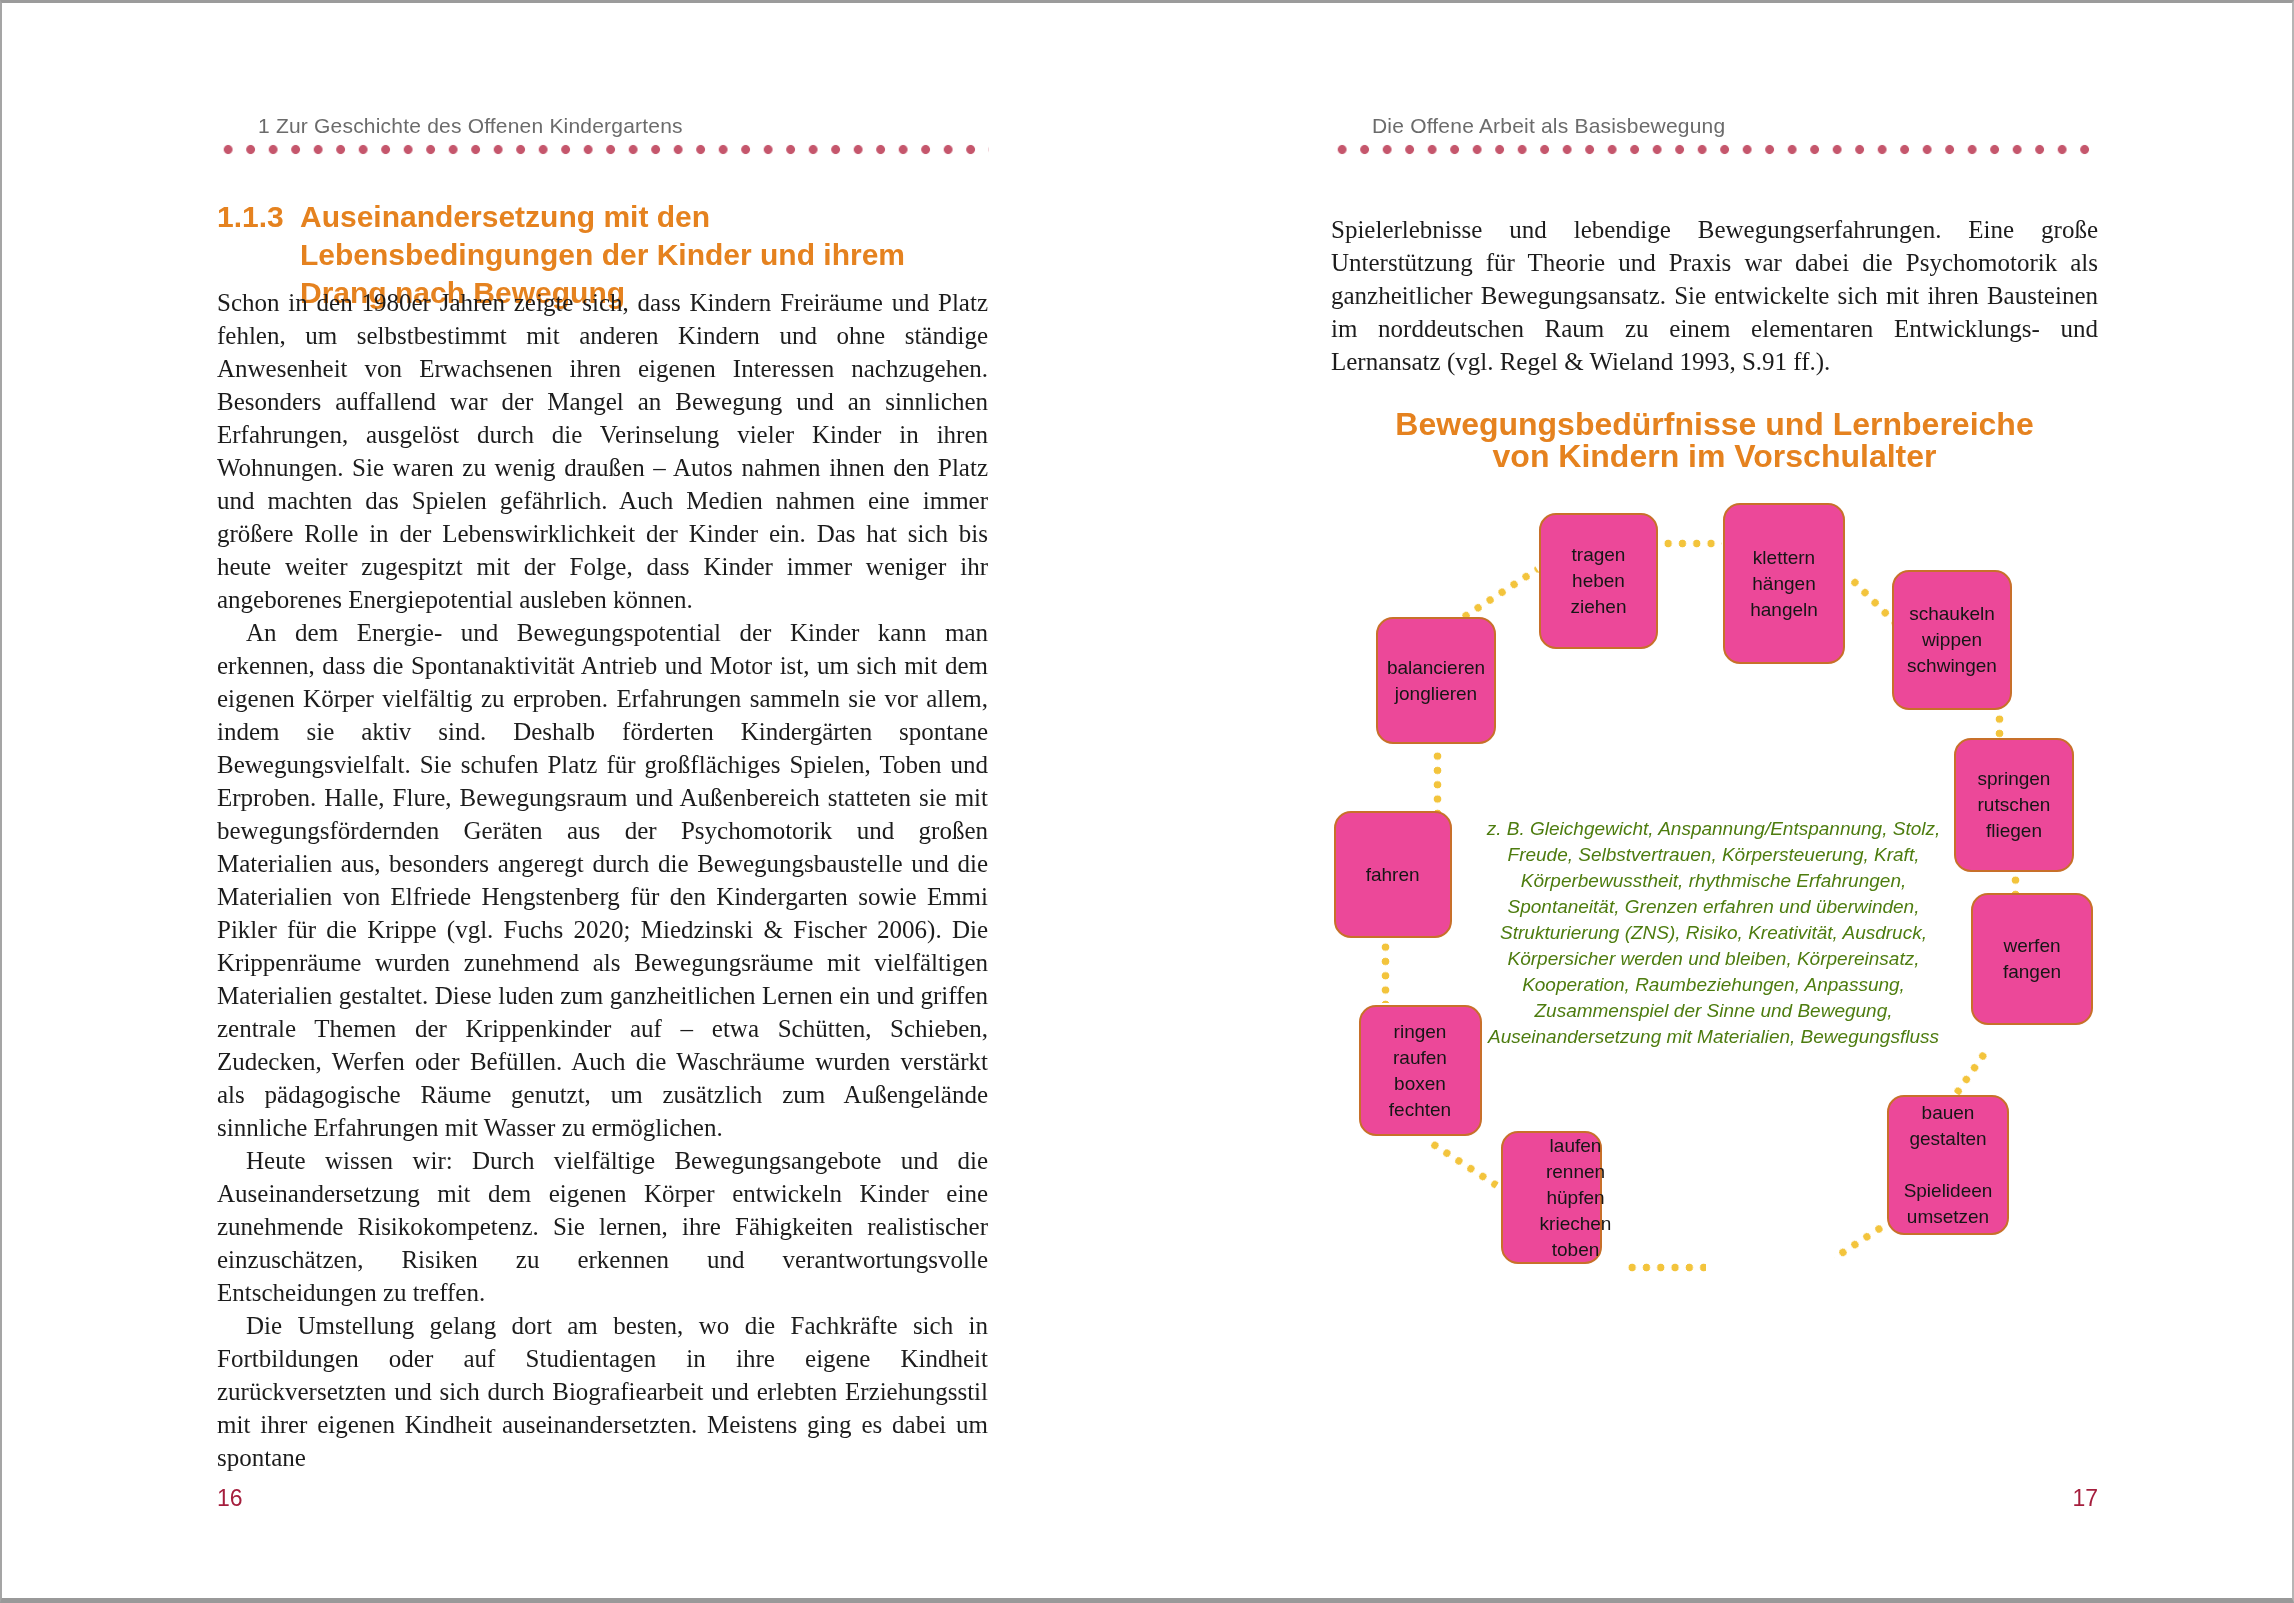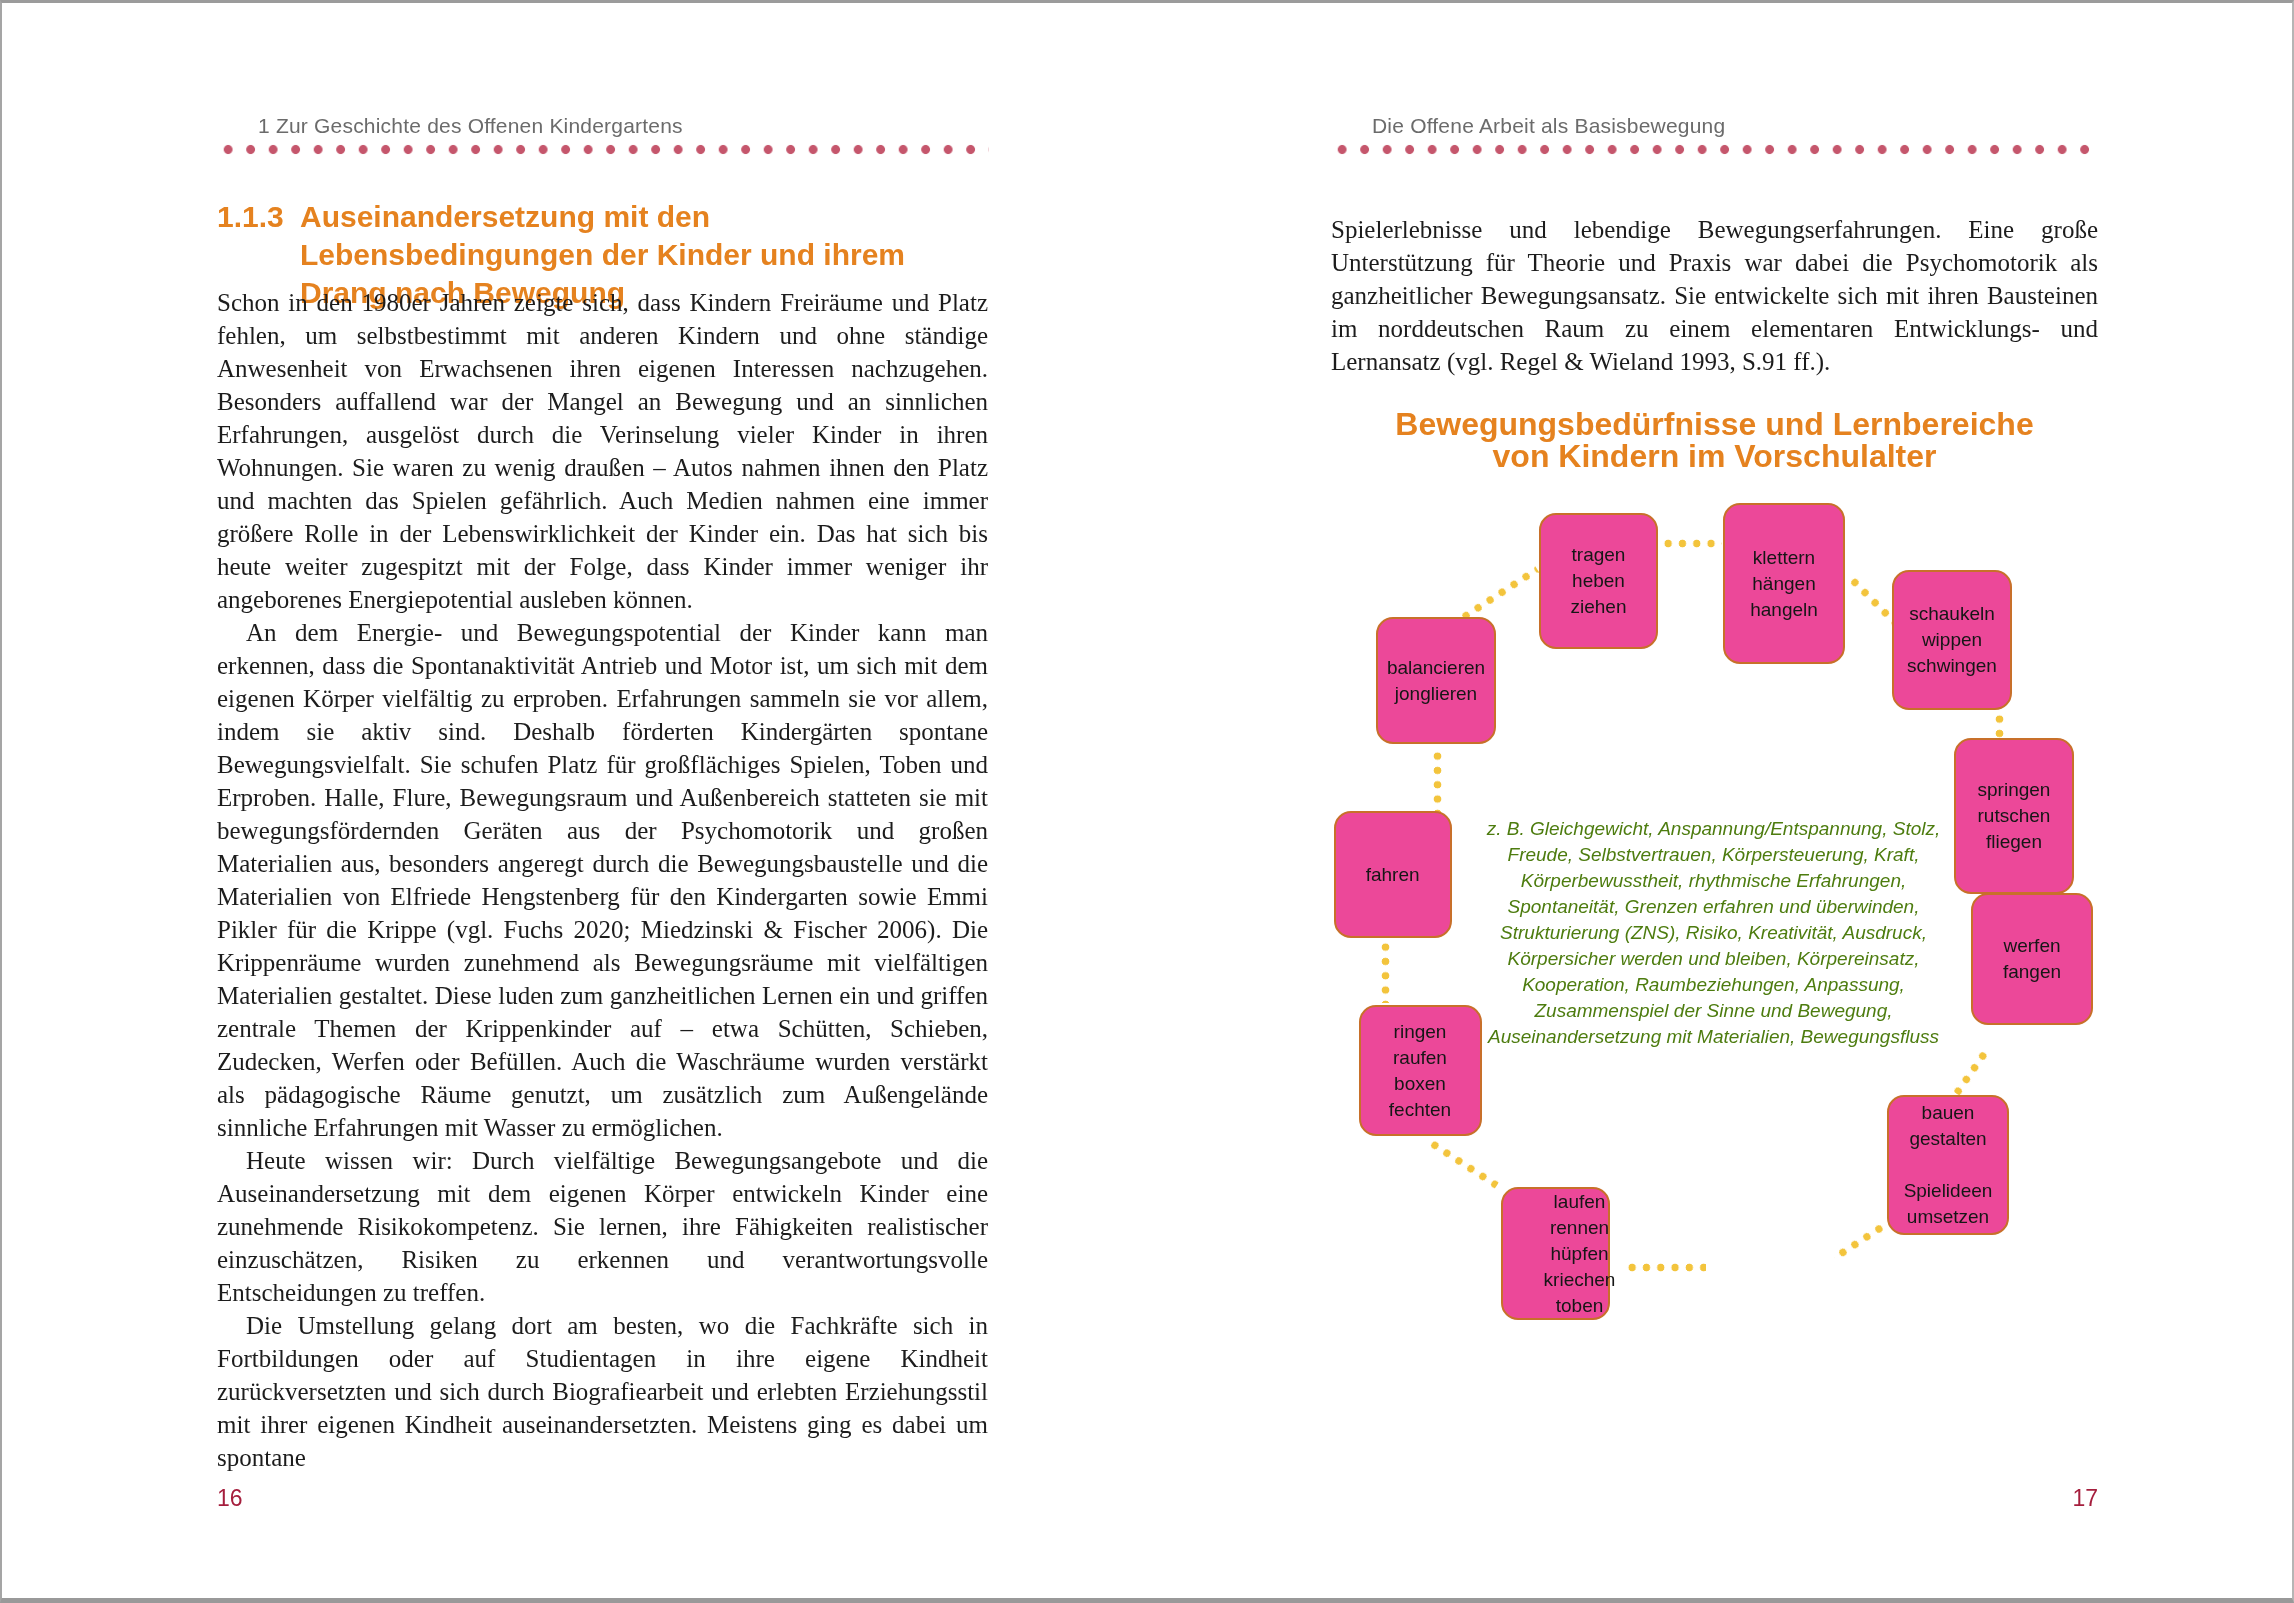--- a/index.html
+++ b/index.html
@@ -125,36 +125,36 @@
 heben
 ziehen</div>
     <div class="dbox" style="left:397px; top:12.4px;  width:122px; height:161px;">klettern
 hängen
 hangeln</div>
     <div class="dbox" style="left:566px; top:79px;  width:120px; height:140px;">schaukeln
 wippen
 schwingen</div>
     <div class="dbox" style="left:50px;  top:126px; width:120px; height:127px;">balancieren
 jonglieren</div>
-    <div class="dbox" style="left:628px; top:247px; width:120px; height:156px;">springen
+    <div class="dbox" style="left:628px; top:247px; width:120px; height:134px;">springen
 rutschen
 fliegen</div>
     <div class="dbox" style="left:7.6px;   top:320px; width:118px; height:127px;">fahren</div>
     <div class="dbox" style="left:645px; top:402px; width:122px; height:132px;">werfen
 fangen</div>
     <div class="dbox" style="left:32.5px;  top:514px; width:123px; height:131px;">ringen
 raufen
 boxen
 fechten</div>
     <div class="dbox" style="left:561px; top:604px; width:122px; height:140px;">bauen
 gestalten
 
 Spielideen
 umsetzen</div>
-    <div class="dbox" style="left:175px; top:696px; width:109px; height:133px;padding-left:48px;">laufen
+    <div class="dbox" style="left:175px; top:640px; width:101px; height:133px;padding-left:48px;">laufen
 rennen
 hüpfen
 kriechen
 toben</div>
 
     <div class="center-text" style="left:151px; top:325px; width:473px;">z. B. Gleichgewicht, Anspannung/Entspannung, Stolz, Freude, Selbstvertrauen, Körpersteuerung, Kraft, Körperbewusstheit, rhythmische Erfahrungen, Spontaneität, Grenzen erfahren und überwinden, Strukturierung (ZNS), Risiko, Kreativität, Ausdruck, Körpersicher werden und bleiben, Körpereinsatz, Kooperation, Raumbeziehungen, Anpassung, Zusammenspiel der Sinne und Bewegung, Auseinandersetzung mit Materialien, Bewegungsfluss</div>
   </div>
 
   <div class="abs pagenum" style="left:1329px; top:1482px; width:767px; text-align:right;">17</div>
 

